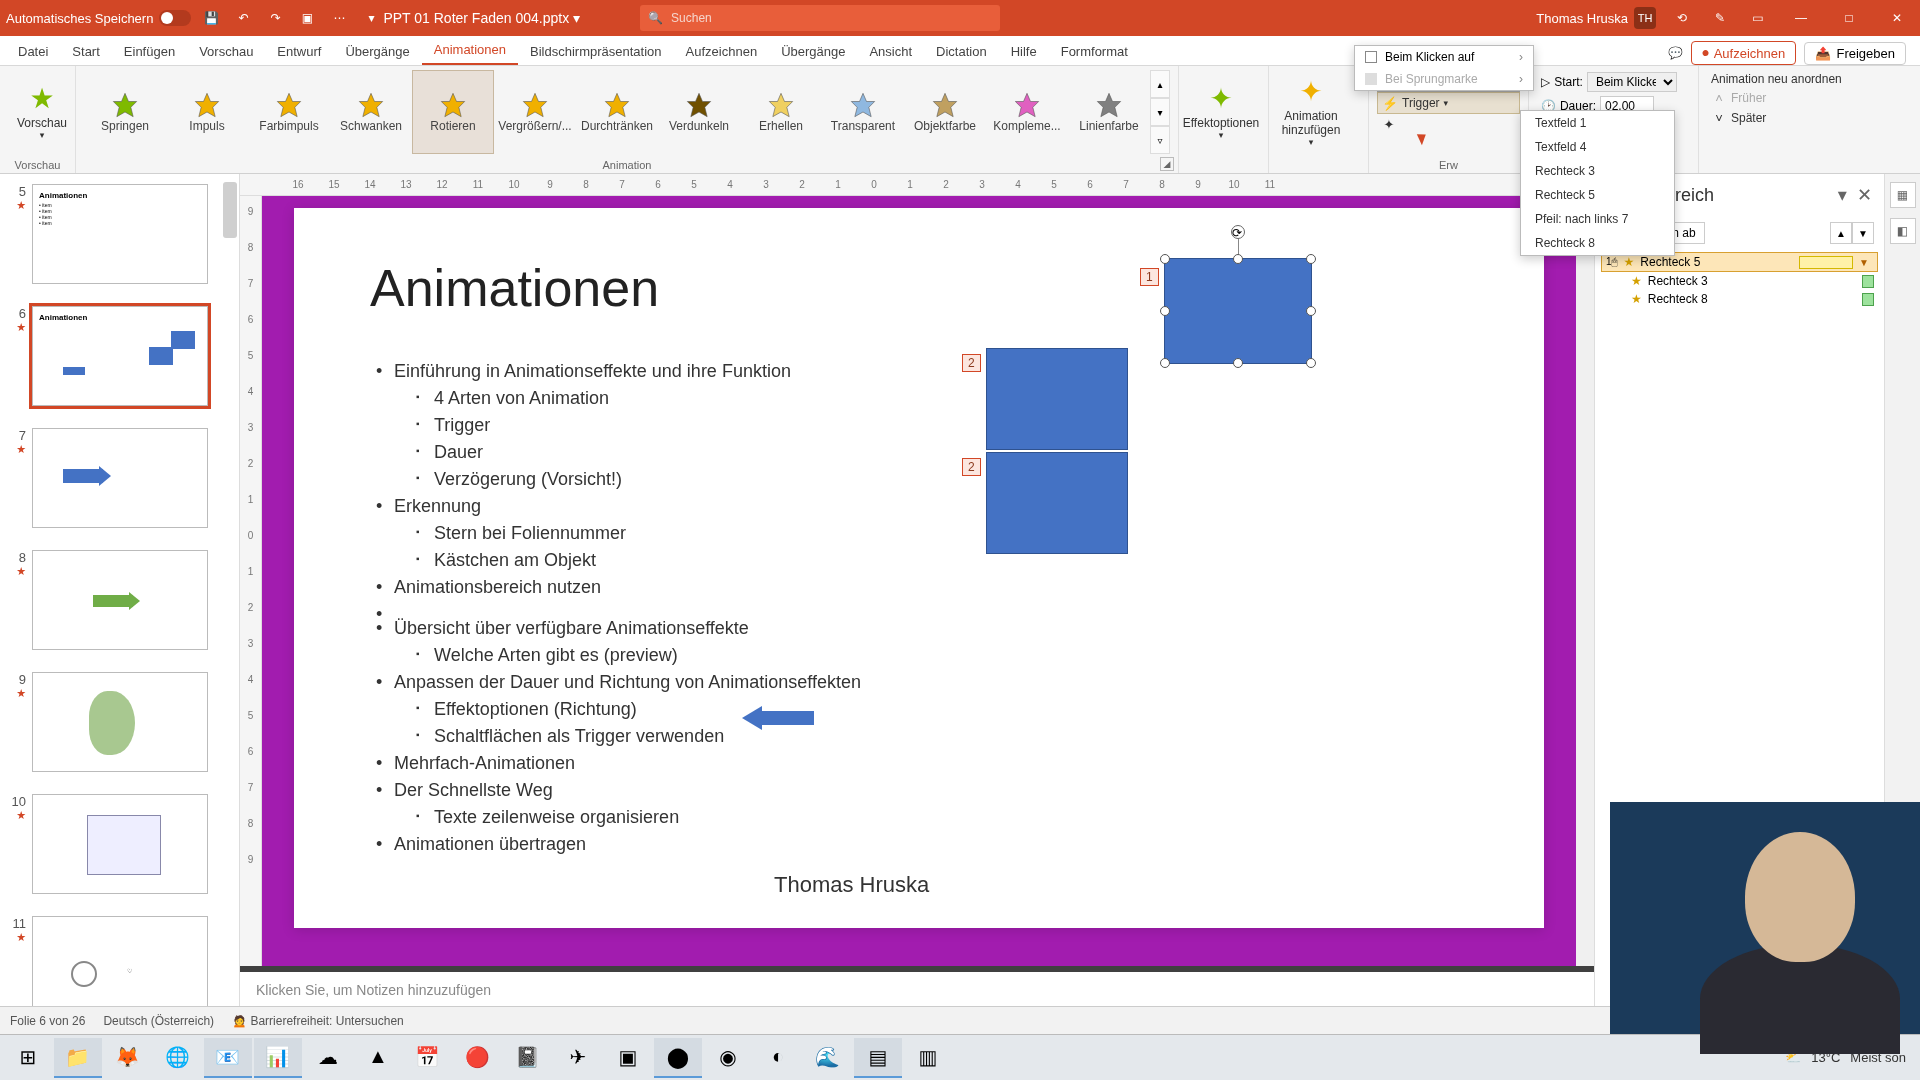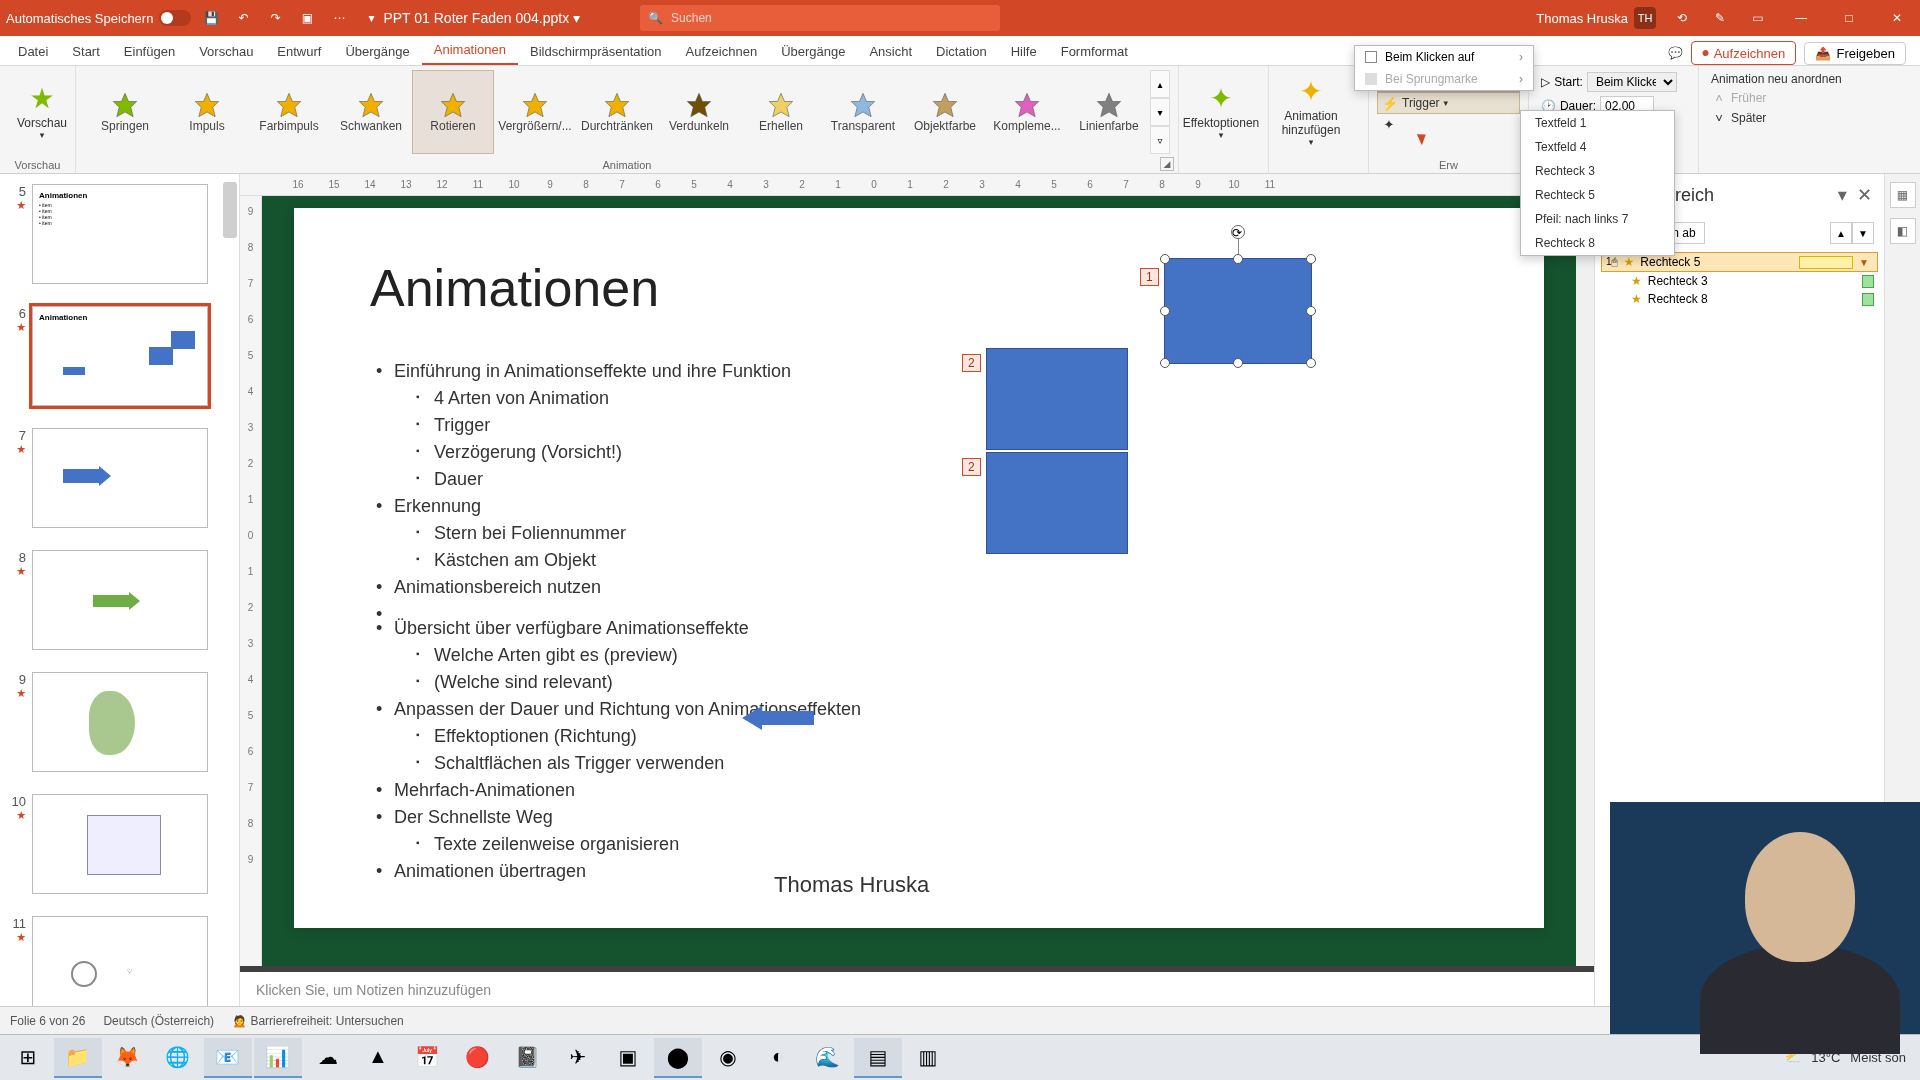--- a/index.html
+++ b/index.html
@@ -58,21 +58,21 @@
 .workarea { display:flex; height: calc(1080px - 36px - 30px - 108px - 28px - 46px); }
 .thumbrail { width:240px; border-right:1px solid #ddd; overflow-y:auto; padding:6px 0; background:#fff; position:relative; }
 .thumbrail .vscroll { position:absolute; right:0; top:0; width:18px; height:100%; }
 .thumbrail .vscroll .thumb { position:absolute; right:2px; top:8px; width:14px; height:56px; background:#cfcfcf; border-radius:3px; }
 .slidegroup { display:flex; padding:4px 8px 18px; gap:6px; }
 .slidegroup .num { width:18px; text-align:right; font-size:13px; color:#555; }
 .slidegroup .starind { font-size:11px; color:#d24726; }
 .thumb-slide { width:176px; height:100px; border:1px solid #bbb; background:#fff; position:relative; font-size:6px; padding:6px; }
 .thumb-slide.sel { outline:3px solid #d24726; }
 
-.editor { flex:1; background:#14532d; position:relative; display:flex; flex-direction:column; }
+.editor { flex:1; background:#a21caf; position:relative; display:flex; flex-direction:column; }
 .ruler-h { height:22px; background:#f5f5f5; border-bottom:1px solid #ddd; position:relative; font-size:10px; color:#777; display:flex; align-items:center; padding-left:40px; }
 .ruler-h span { width:36px; text-align:center; }
 .canvaswrap { flex:1; display:flex; position:relative; }
 .ruler-v { width:22px; background:#f5f5f5; border-right:1px solid #ddd; font-size:10px; color:#777; display:flex; flex-direction:column; align-items:center; padding-top:10px; }
 .ruler-v span { height:36px; }
 .slidecanvas { margin:12px auto; width:1250px; height:720px; background:#fff; box-shadow:0 2px 12px rgba(0,0,0,.15); position:relative; }
 .title { position:absolute; top:50px; left:76px; font-size:52px; color:#222; }
 .body { position:absolute; top:150px; left:76px; font-size:18px; color:#333; line-height:1.5; }
 .body ul { list-style:none; }
 .body li { position:relative; padding-left:24px; }
@@ -506,30 +506,29 @@
           <span>9</span>
         </div>
       <div style="flex:1;overflow:auto">
         <div class="slidecanvas">
           <div class="title">Animationen</div>
           <div class="body">
               <ul id="bullets">
                 <li>Einführung in Animationseffekte und ihre Funktion</li>
                 <li class="sub">4 Arten von Animation</li>
                 <li class="sub">Trigger</li>
+                <li class="sub">Dauer</li>
                 <li class="sub">Verzögerung (Vorsicht!)</li>
-                <li class="sub">Dauer</li>
                 <li>Erkennung</li>
                 <li class="sub">Stern bei Foliennummer</li>
                 <li class="sub">Kästchen am Objekt</li>
                 <li>Animationsbereich nutzen</li>
                 <li style="height: 14px; list-style: none; padding: 0px;"></li>
                 <li>Übersicht über verfügbare Animationseffekte</li>
                 <li class="sub">Welche Arten gibt es (preview)</li>
-                <li class="sub">(Welche sind relevant)</li>
                 <li>Anpassen der Dauer und Richtung von Animationseffekten</li>
                 <li class="sub">Effektoptionen (Richtung)</li>
                 <li class="sub">Schaltflächen als Trigger verwenden</li>
                 <li>Mehrfach-Animationen</li>
                 <li>Der Schnellste Weg</li>
                 <li class="sub">Texte zeilenweise organisieren</li>
                 <li>Animationen übertragen</li>
               </ul>
             </div>
           <div class="author">Thomas Hruska</div>

